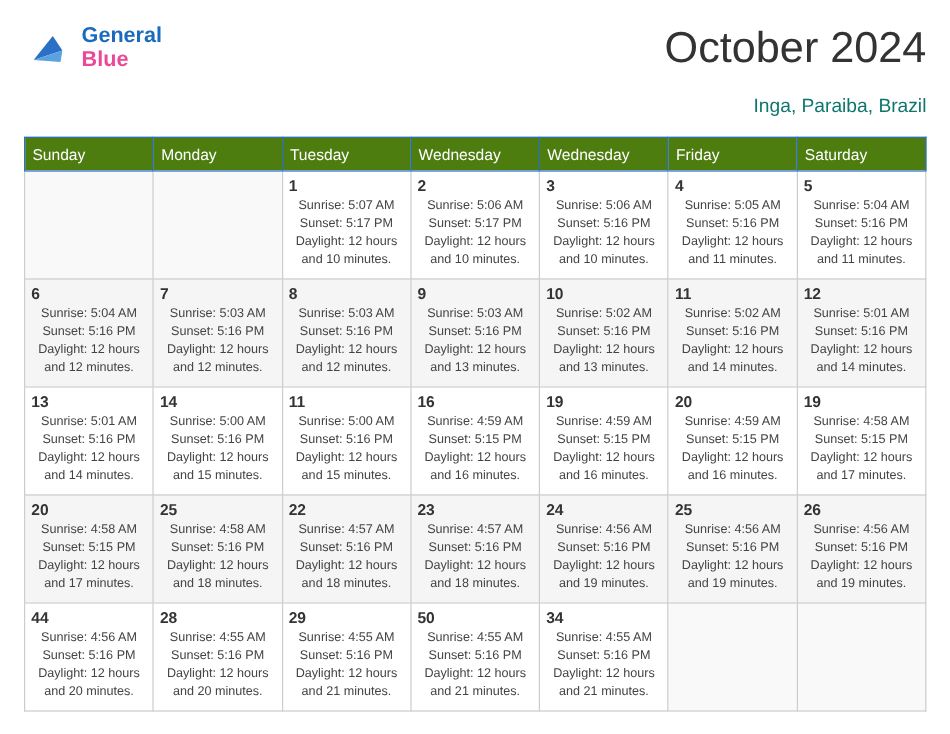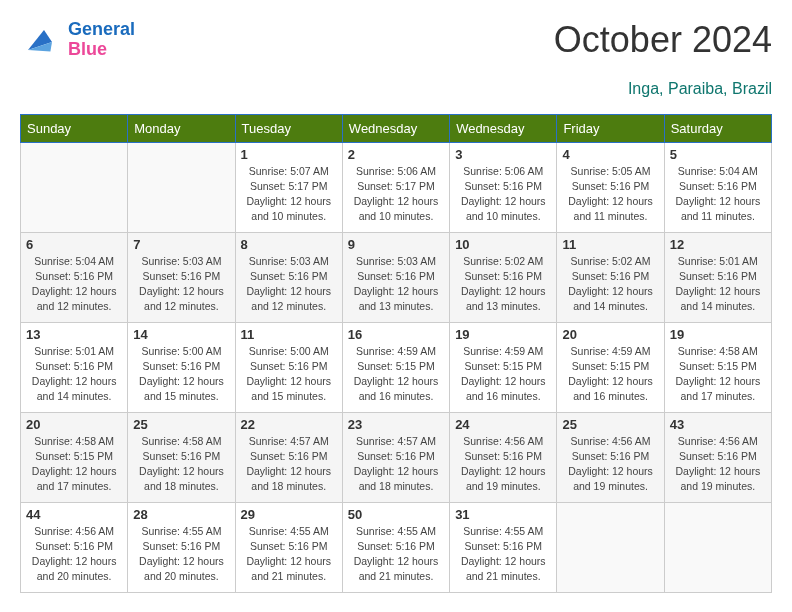--- a/index.html
+++ b/index.html
@@ -227,21 +227,21 @@
         </td>
         <td>
           <span class="day-num">24</span>
           <div class="day-info">Sunrise: 4:56 AM<br>Sunset: 5:16 PM<br>Daylight: 12 hours and 19 minutes.</div>
         </td>
         <td>
           <span class="day-num">25</span>
           <div class="day-info">Sunrise: 4:56 AM<br>Sunset: 5:16 PM<br>Daylight: 12 hours and 19 minutes.</div>
         </td>
         <td>
-          <span class="day-num">43</span>
+          <span class="day-num">26</span>
           <div class="day-info">Sunrise: 4:56 AM<br>Sunset: 5:16 PM<br>Daylight: 12 hours and 19 minutes.</div>
         </td>
       </tr>
       <tr>
         <td>
           <span class="day-num">44</span>
           <div class="day-info">Sunrise: 4:56 AM<br>Sunset: 5:16 PM<br>Daylight: 12 hours and 20 minutes.</div>
         </td>
         <td>
           <span class="day-num">28</span>
@@ -249,20 +249,20 @@
         </td>
         <td>
           <span class="day-num">29</span>
           <div class="day-info">Sunrise: 4:55 AM<br>Sunset: 5:16 PM<br>Daylight: 12 hours and 21 minutes.</div>
         </td>
         <td>
           <span class="day-num">50</span>
           <div class="day-info">Sunrise: 4:55 AM<br>Sunset: 5:16 PM<br>Daylight: 12 hours and 21 minutes.</div>
         </td>
         <td>
-          <span class="day-num">31</span>
+          <span class="day-num">34</span>
           <div class="day-info">Sunrise: 4:55 AM<br>Sunset: 5:16 PM<br>Daylight: 12 hours and 21 minutes.</div>
         </td>
         <td class="empty-cell"></td>
         <td class="empty-cell"></td>
       </tr>
     </tbody>
 </table>
 
 </body></html>

